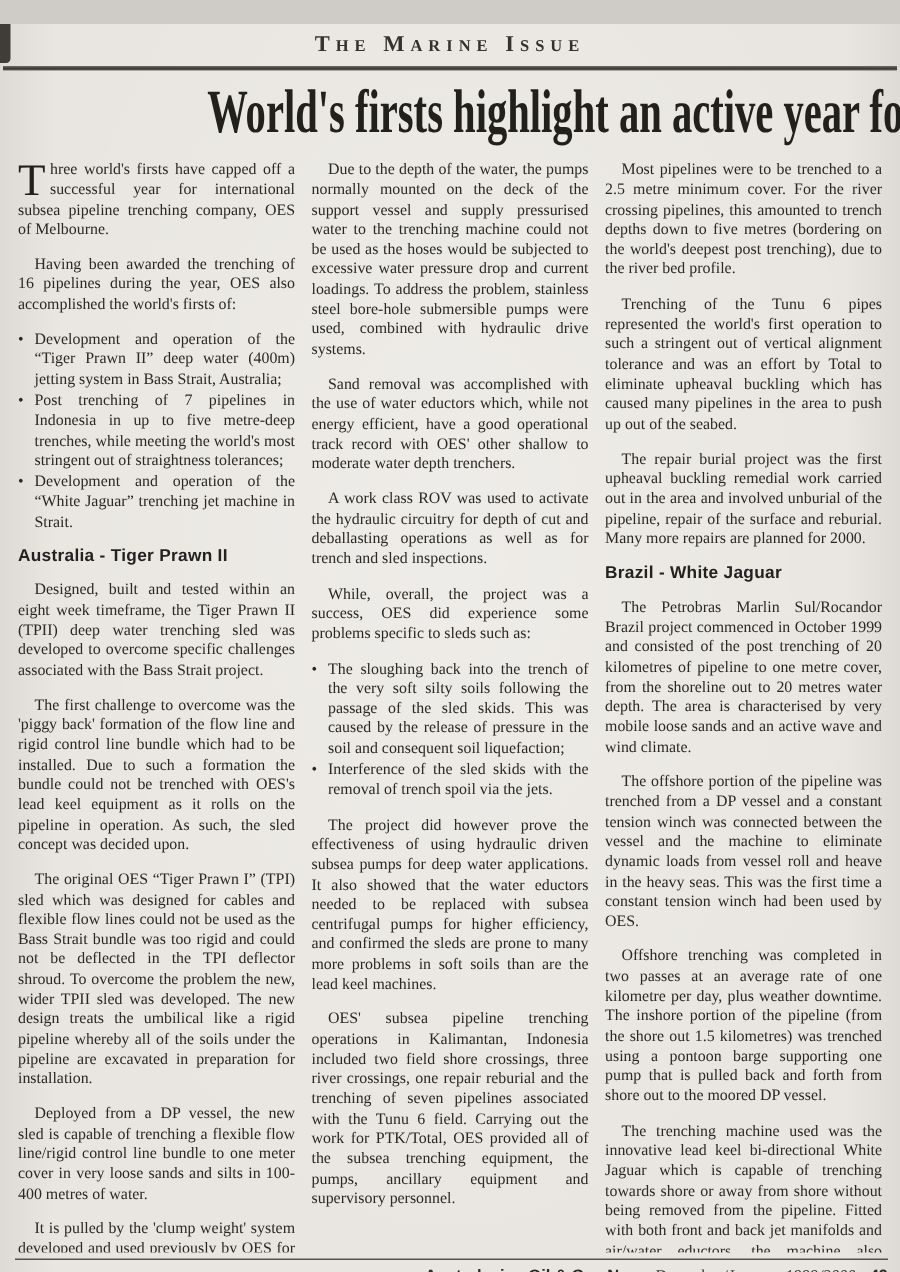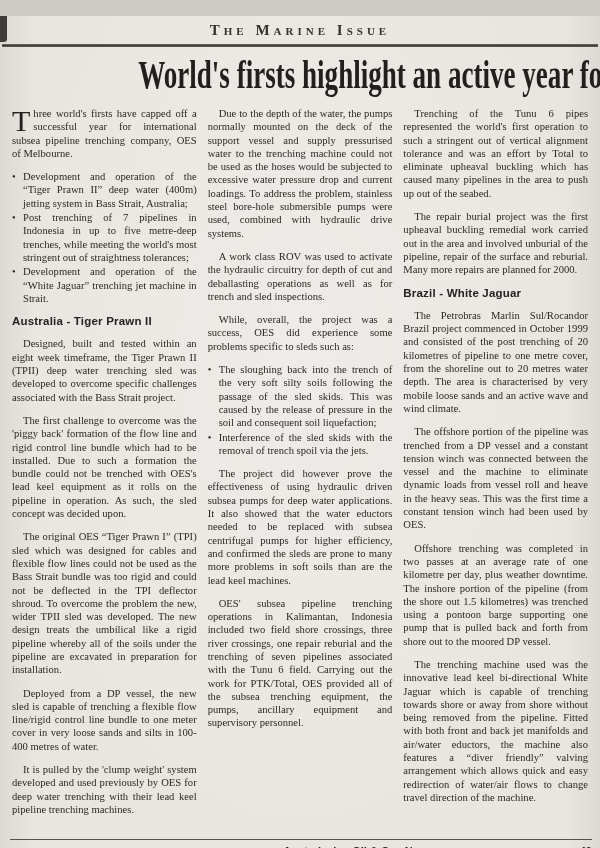--- a/index.html
+++ b/index.html
@@ -95,20 +95,21 @@
   <div class="masthead">The Marine Issue</div>
   <div class="masthead-rule"></div>
 
   <div class="headline-wrap">
     <span class="headline">World's firsts highlight an active year for OES</span>
   </div>
 
   <div class="columns">
     <div class="col">
         <p class="para no-indent"><span class="dropcap">T</span>hree world's firsts have capped off a successful year for international subsea pipeline trenching company, OES of Melbourne.</p>
+        <p class="para">Having been awarded the trenching of 16 pipelines during the year, OES also accomplished the world's firsts of:</p>
         <div class="bullets">
           <div class="bullet-row">
             <span class="bullet-glyph">•</span>
             <span class="bullet-text">Development and operation of the “Tiger Prawn II” deep water (400m) jetting system in Bass Strait, Australia;</span>
           </div>
           <div class="bullet-row">
             <span class="bullet-glyph">•</span>
             <span class="bullet-text">Post trenching of 7 pipelines in Indonesia in up to five metre-deep trenches, while meeting the world's most stringent out of straightness tolerances;</span>
           </div>
           <div class="bullet-row">
@@ -118,36 +119,38 @@
         </div>
         <div class="section-heading">Australia - Tiger Prawn II</div>
         <p class="para">Designed, built and tested within an eight week timeframe, the Tiger Prawn II (TPII) deep water trenching sled was developed to overcome specific challenges associated with the Bass Strait project.</p>
         <p class="para">The first challenge to overcome was the 'piggy back' formation of the flow line and rigid control line bundle which had to be installed. Due to such a formation the bundle could not be trenched with OES's lead keel equipment as it rolls on the pipeline in operation. As such, the sled concept was decided upon.</p>
         <p class="para">The original OES “Tiger Prawn I” (TPI) sled which was designed for cables and flexible flow lines could not be used as the Bass Strait bundle was too rigid and could not be deflected in the TPI deflector shroud. To overcome the problem the new, wider TPII sled was developed. The new design treats the umbilical like a rigid pipeline whereby all of the soils under the pipeline are excavated in preparation for installation.</p>
         <p class="para">Deployed from a DP vessel, the new sled is capable of trenching a flexible flow line/rigid control line bundle to one meter cover in very loose sands and silts in 100-400 metres of water.</p>
         <p class="para">It is pulled by the 'clump weight' system developed and used previously by OES for deep water trenching with their lead keel pipeline trenching machines.</p>
       </div>
     <div class="col">
         <p class="para">Due to the depth of the water, the pumps normally mounted on the deck of the support vessel and supply pressurised water to the trenching machine could not be used as the hoses would be subjected to excessive water pressure drop and current loadings. To address the problem, stainless steel bore-hole submersible pumps were used, combined with hydraulic drive systems.</p>
+        <p class="para">Sand removal was accomplished with the use of water eductors which, while not energy efficient, have a good operational track record with OES' other shallow to moderate water depth trenchers.</p>
         <p class="para">A work class ROV was used to activate the hydraulic circuitry for depth of cut and deballasting operations as well as for trench and sled inspections.</p>
         <p class="para">While, overall, the project was a success, OES did experience some problems specific to sleds such as:</p>
         <div class="bullets">
           <div class="bullet-row">
             <span class="bullet-glyph">•</span>
             <span class="bullet-text">The sloughing back into the trench of the very soft silty soils following the passage of the sled skids. This was caused by the release of pressure in the soil and consequent soil liquefaction;</span>
           </div>
           <div class="bullet-row">
             <span class="bullet-glyph">•</span>
             <span class="bullet-text">Interference of the sled skids with the removal of trench spoil via the jets.</span>
           </div>
         </div>
         <p class="para">The project did however prove the effectiveness of using hydraulic driven subsea pumps for deep water applications. It also showed that the water eductors needed to be replaced with subsea centrifugal pumps for higher efficiency, and confirmed the sleds are prone to many more problems in soft soils than are the lead keel machines.</p>
         <p class="para">OES' subsea pipeline trenching operations in Kalimantan, Indonesia included two field shore crossings, three river crossings, one repair reburial and the trenching of seven pipelines associated with the Tunu 6 field. Carrying out the work for PTK/Total, OES provided all of the subsea trenching equipment, the pumps, ancillary equipment and supervisory personnel.</p>
       </div>
     <div class="col">
+        <p class="para">Most pipelines were to be trenched to a 2.5 metre minimum cover. For the river crossing pipelines, this amounted to trench depths down to five metres (bordering on the world's deepest post trenching), due to the river bed profile.</p>
         <p class="para">Trenching of the Tunu 6 pipes represented the world's first operation to such a stringent out of vertical alignment tolerance and was an effort by Total to eliminate upheaval buckling which has caused many pipelines in the area to push up out of the seabed.</p>
         <p class="para">The repair burial project was the first upheaval buckling remedial work carried out in the area and involved unburial of the pipeline, repair of the surface and reburial. Many more repairs are planned for 2000.</p>
         <div class="section-heading">Brazil - White Jaguar</div>
         <p class="para">The Petrobras Marlin Sul/Rocandor Brazil project commenced in October 1999 and consisted of the post trenching of 20 kilometres of pipeline to one metre cover, from the shoreline out to 20 metres water depth. The area is characterised by very mobile loose sands and an active wave and wind climate.</p>
         <p class="para">The offshore portion of the pipeline was trenched from a DP vessel and a constant tension winch was connected between the vessel and the machine to eliminate dynamic loads from vessel roll and heave in the heavy seas. This was the first time a constant tension winch had been used by OES.</p>
         <p class="para">Offshore trenching was completed in two passes at an average rate of one kilometre per day, plus weather downtime. The inshore portion of the pipeline (from the shore out 1.5 kilometres) was trenched using a pontoon barge supporting one pump that is pulled back and forth from shore out to the moored DP vessel.</p>
         <p class="para">The trenching machine used was the innovative lead keel bi-directional White Jaguar which is capable of trenching towards shore or away from shore without being removed from the pipeline. Fitted with both front and back jet manifolds and air/water eductors, the machine also features a “diver friendly” valving arrangement which allows quick and easy redirection of water/air flows to change travel direction of the machine.</p>
       </div>
   </div>
 

